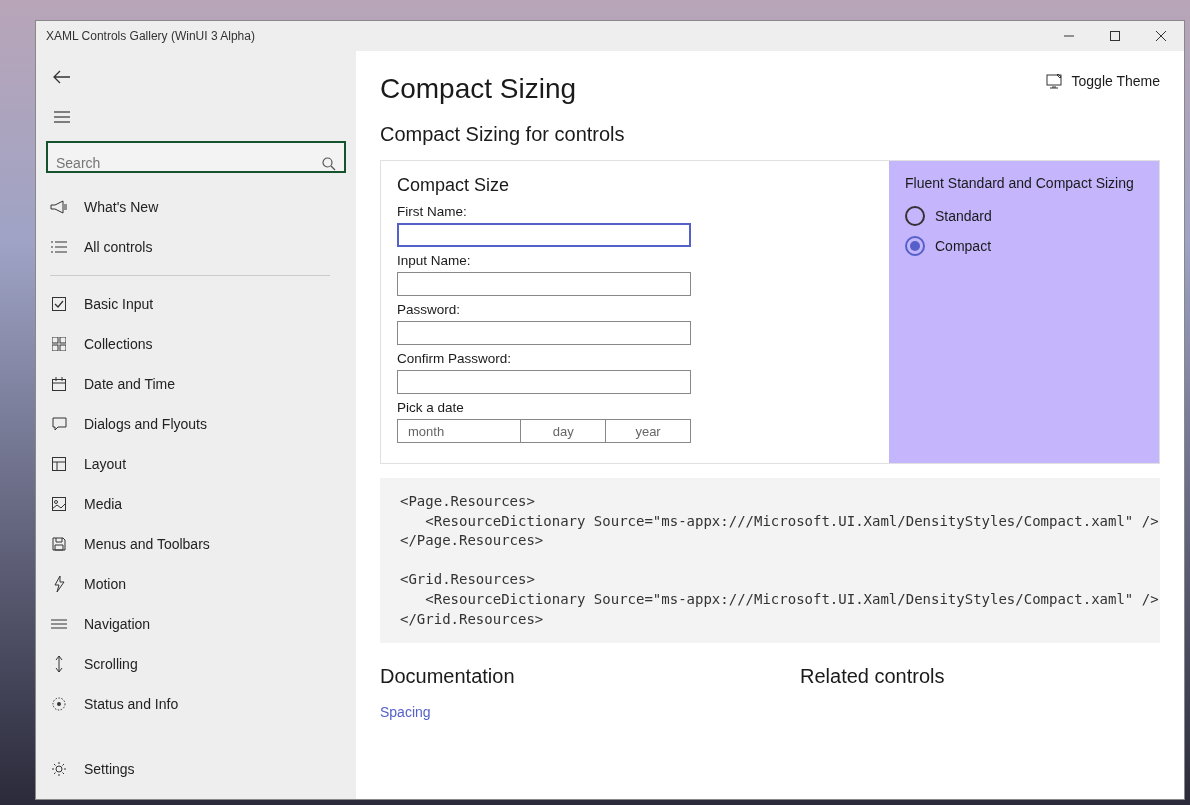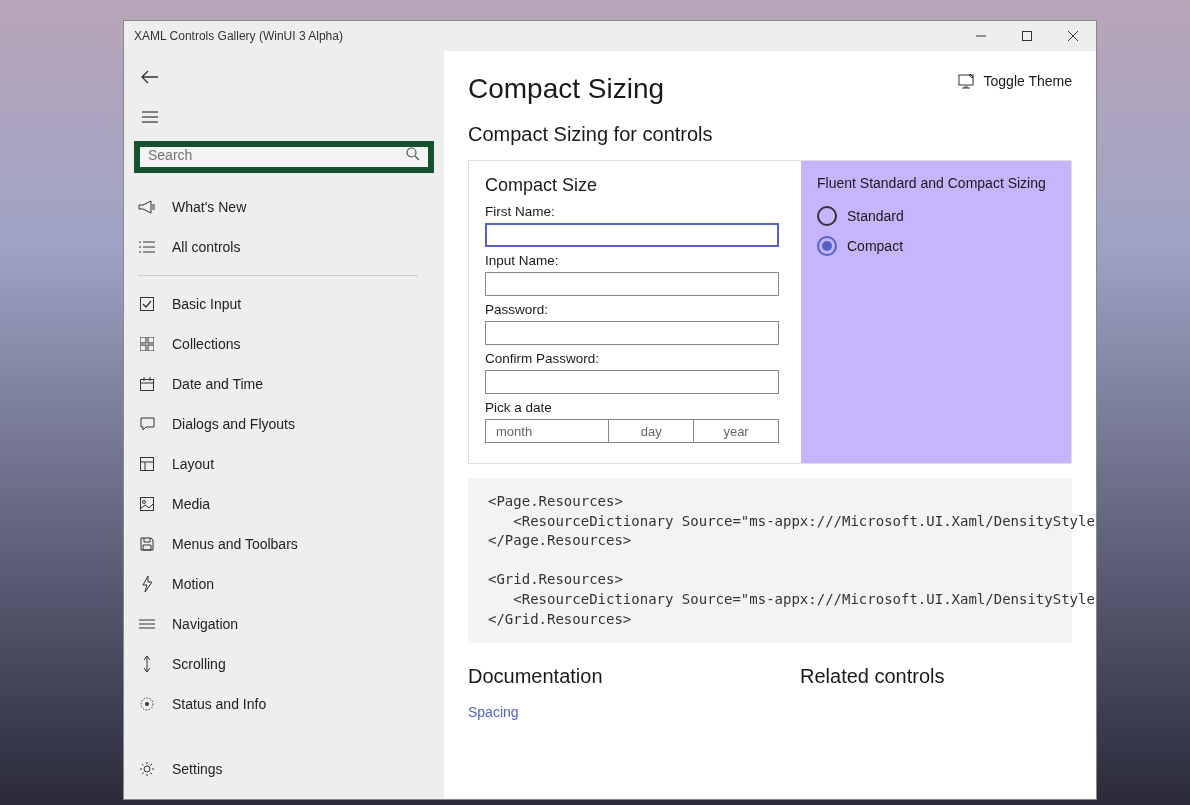--- a/index.html
+++ b/index.html
@@ -8,21 +8,21 @@
     font-family: "Segoe UI", -apple-system, Arial, sans-serif;
     font-size: 14px;
     background: linear-gradient(to bottom, #b8a5b8 0%, #9fa3c5 30%, #2a2a3a 100%);
     display: flex;
     align-items: flex-start;
     justify-content: center;
     padding: 20px 0 0 30px;
     color: #1a1a1a;
   }
   .window {
-    width: 974px;
+    width: 1150px;
     height: 780px;
     background: #fff;
     border: 1px solid #888;
     display: flex;
     flex-direction: column;
     overflow: hidden;
   }
   .titlebar {
     height: 30px;
     display: flex;
@@ -60,25 +60,25 @@
     width: 320px;
     background: #eee;
     display: flex;
     flex-direction: column;
   }
   .sidebar-top { padding: 10px 10px 0 10px; }
   .back-btn { width: 32px; height: 32px; display:flex; align-items:center; justify-content:center; }
   .hamburger { width: 32px; height: 32px; display:flex; align-items:center; justify-content:center; margin-top: 8px; }
   .search-box {
     margin: 8px 10px 14px 10px;
-    border: 6px solid #14532d;
+    border: 2px solid #14532d;
     background: #f3f3f3;
     height: 32px;
     display: flex;
-    align-items: flex-start;
+    align-items: flex-end;
     padding: 0 8px;
   }
   .search-box input {
     flex: 1;
     background: transparent;
     border: none;
     outline: none;
     font-size: 14px;
     color: #555;
   }

